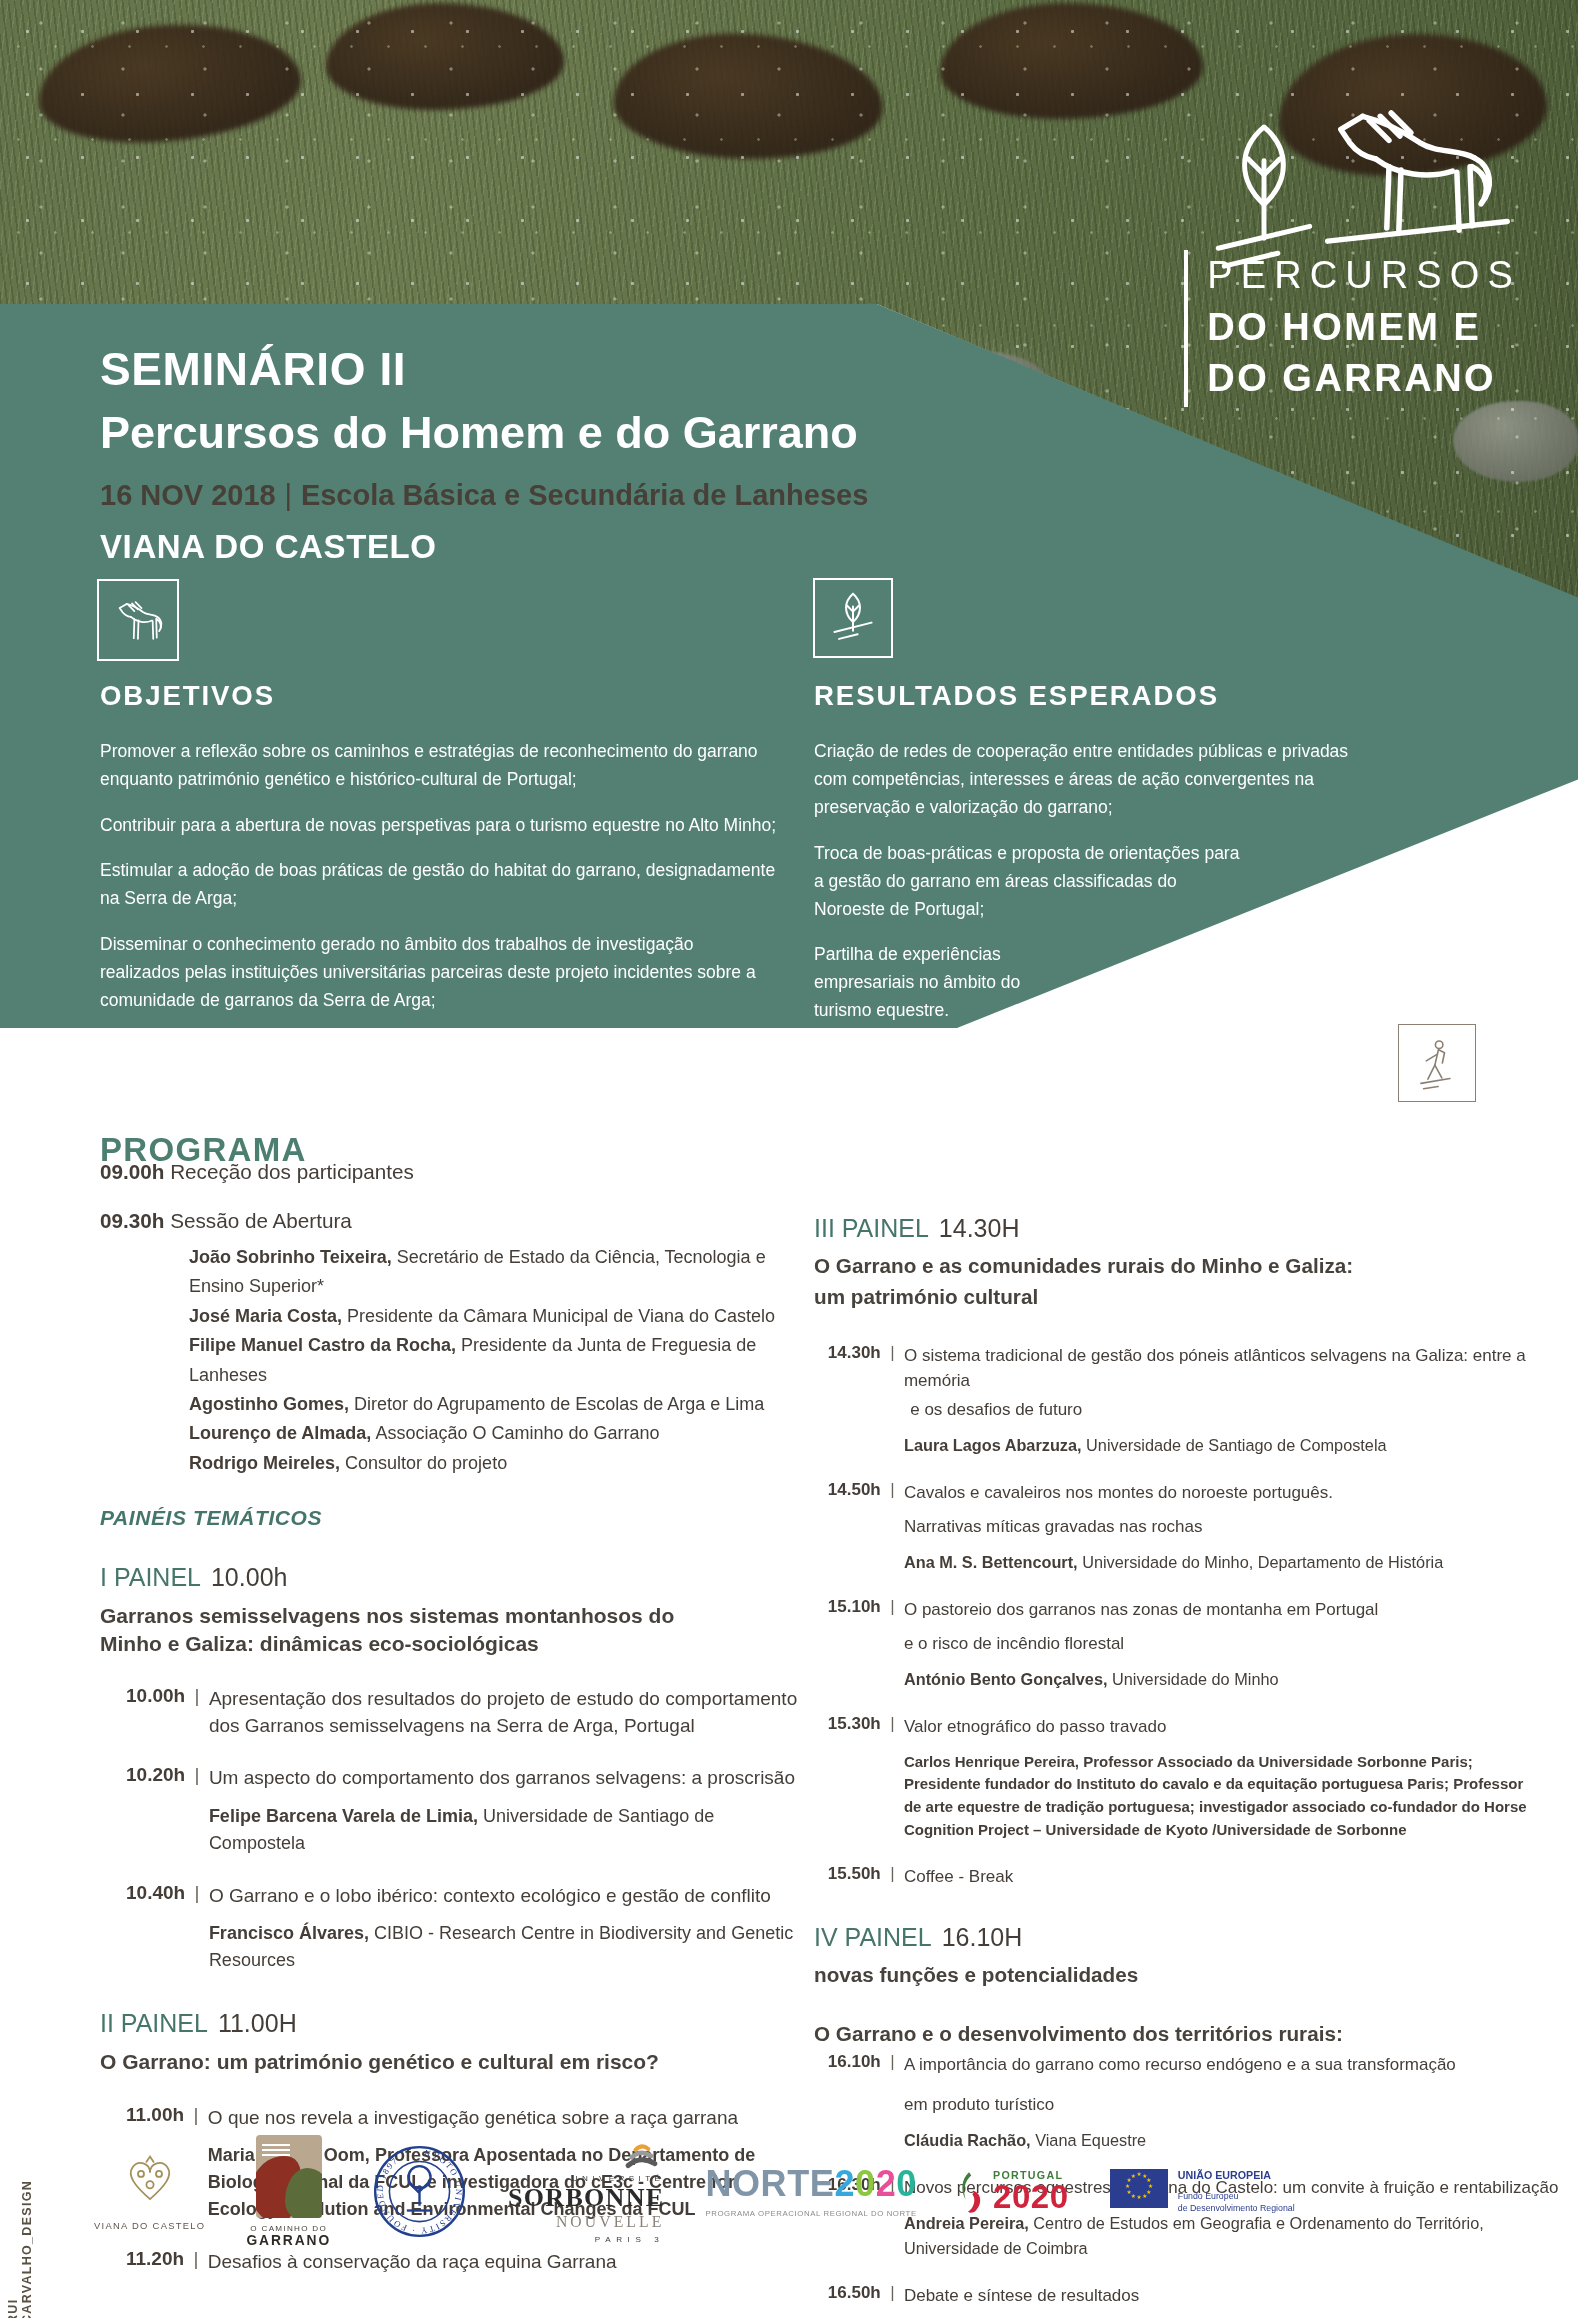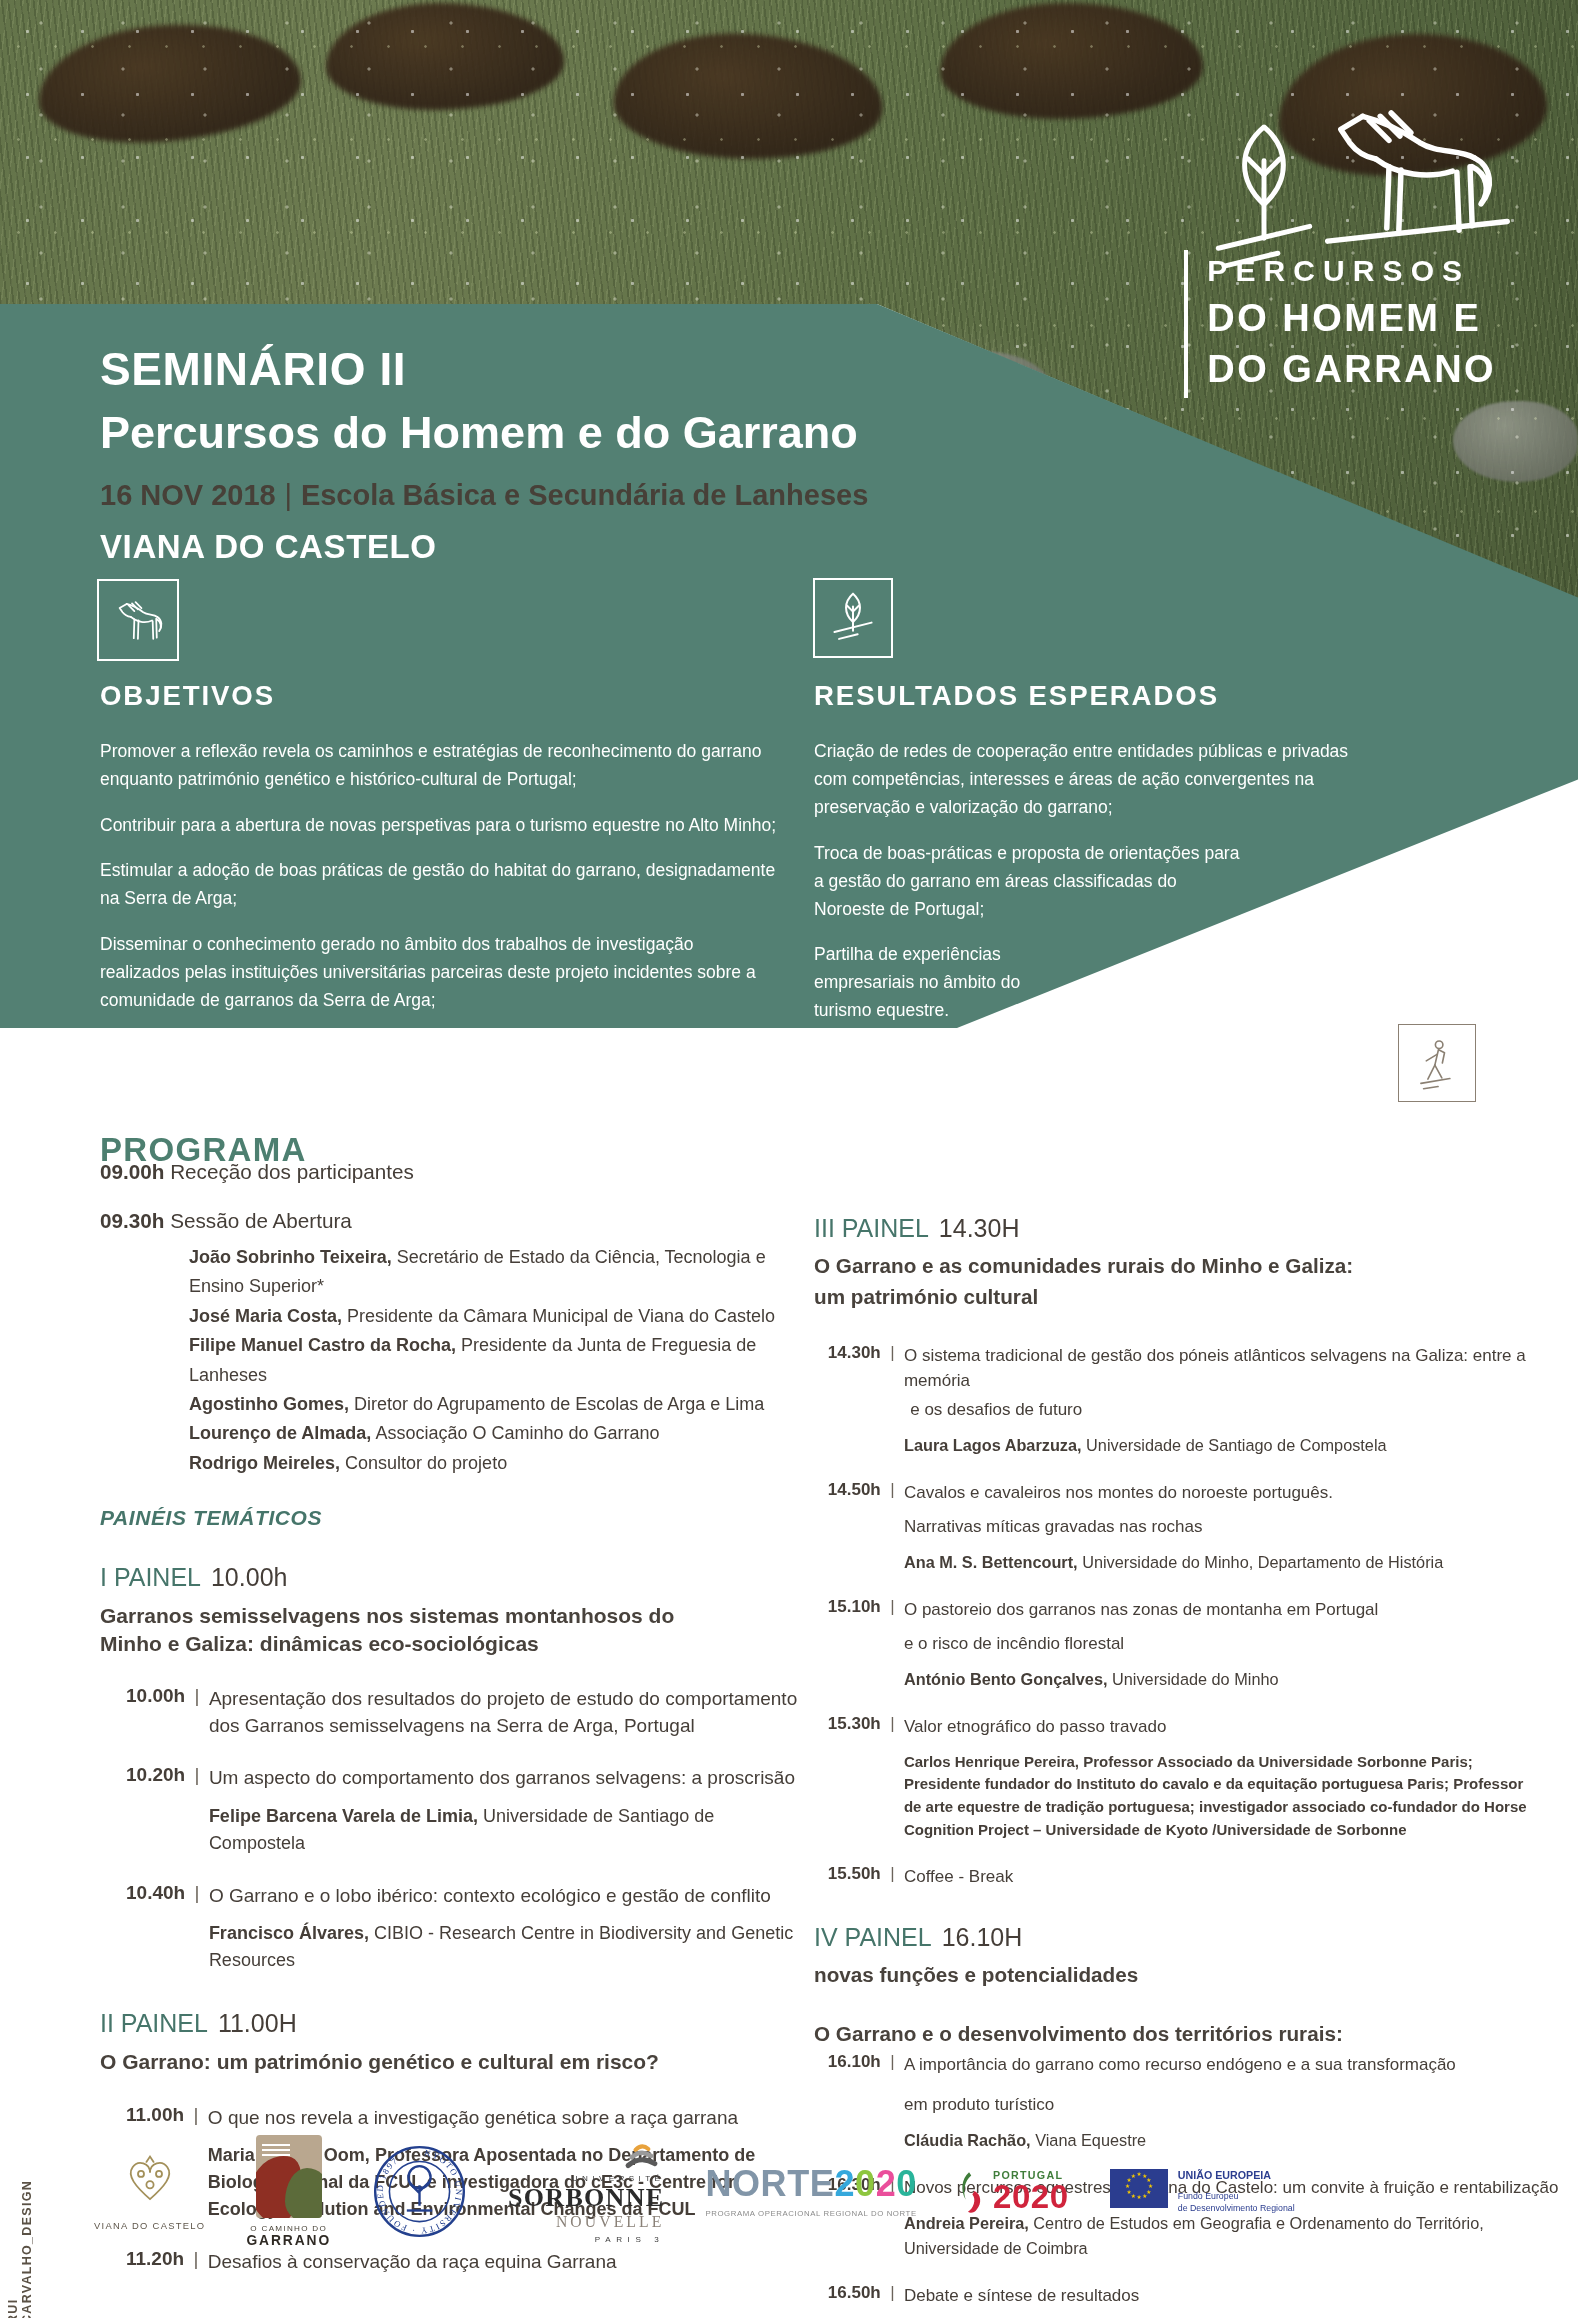--- a/index.html
+++ b/index.html
@@ -30,21 +30,21 @@
   
   .teal{position:absolute;left:0;top:304px;width:1579px;height:724px;background:#538073;
         clip-path:polygon(0 0,877px 0,1579px 294px,1579px 475px,957px 724px,0 724px)}
 
   
   .hero-logo{position:absolute;left:1178px;top:88px;width:401px;height:332px;color:#fff}
   .hero-logo svg{position:absolute;stroke:#fff;fill:none;stroke-linecap:round;stroke-linejoin:round}
   .logo-leaf{left:36px;top:33px;width:100px;height:169px}
   .logo-horse{left:119px;top:0;width:219px;height:188px}
   .logo-text{position:absolute;left:6.3px;top:162px;border-left:4.4px solid #fff;padding:3.8px 0 6.3px 19px}
-  .logo-l1{font-size:30px;font-weight:700;letter-spacing:8.1px}
+  .logo-l1{font-size:38px;font-weight:400;letter-spacing:8.1px}
   .logo-l2,.logo-l3{font-size:38px;font-weight:700;letter-spacing:2.5px;margin-top:8.8px}
 
   
   .hero-text{position:absolute;left:100px;top:338px;color:#fff}
   .h-title{font-size:46px;font-weight:700;letter-spacing:0.6px;line-height:63px;margin:0}
   .h-sub{font-size:45px;font-weight:700;line-height:63px;margin:0}
   .h-date{font-size:29px;font-weight:700;color:#474038;margin-top:15px}
   .h-date .pipe{font-weight:300;padding:0 8.8px}
   .h-city{font-size:33px;font-weight:700;letter-spacing:0.6px;margin-top:16.3px}
 
@@ -202,21 +202,21 @@
       <path d="M50,30 L50,72"></path>
         <path d="M50,39 L40,29"></path>
         <path d="M50,39 L60,29"></path>
       <path d="M18,74 L82,58"></path>
         <path d="M26,86 L58,78"></path>
     </svg>
   </div>
 
   <section class="band-col objetivos">
     <h3>OBJETIVOS</h3>
-    <p>Promover a reflexão revela os caminhos e estratégias de reconhecimento do garrano enquanto património genético e histórico-cultural de Portugal;</p>
+    <p>Promover a reflexão sobre os caminhos e estratégias de reconhecimento do garrano enquanto património genético e histórico-cultural de Portugal;</p>
     <p>Contribuir para a abertura de novas perspetivas para o turismo equestre no Alto Minho;</p>
     <p>Estimular a adoção de boas práticas de gestão do habitat do garrano, designadamente na Serra de Arga;</p>
     <p>Disseminar o conhecimento gerado no âmbito dos trabalhos de investigação realizados pelas instituições universitárias parceiras deste projeto incidentes sobre a comunidade de garranos da Serra de Arga;</p>
     <p>Apresentar os resultados do projeto, nomeadamente a rede de percursos equestres do concelho de Viana do Castelo.</p>
   </section>
 
   <section class="band-col resultados">
     <h3>RESULTADOS ESPERADOS</h3>
     <p style="width:551px">Criação de redes de cooperação entre entidades públicas e privadas com competências, interesses e áreas de ação convergentes na preservação e valorização do garrano;</p>
     <p style="width:426px">Troca de boas-práticas e proposta de orientações para a gestão do garrano em áreas classificadas do Noroeste de Portugal;</p>

